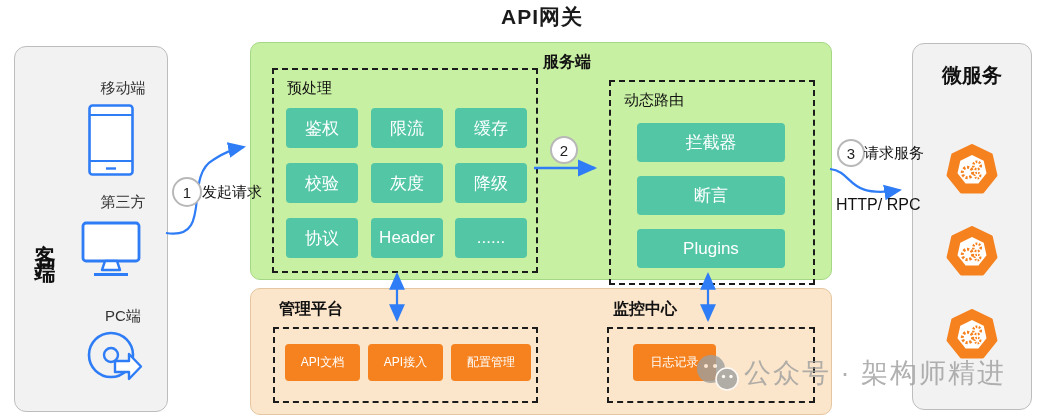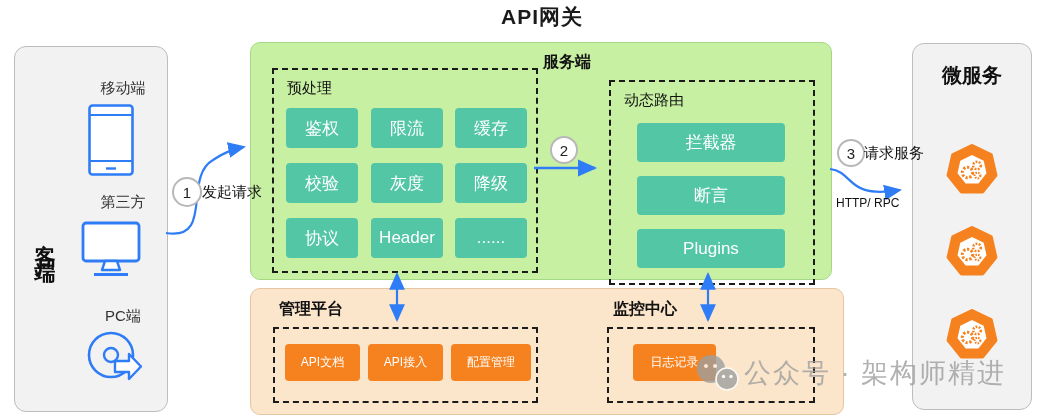--- a/index.html
+++ b/index.html
@@ -5,33 +5,33 @@
   html,body{margin:0;padding:0;background:#fff;}
   #stage{position:relative;width:1039px;height:420px;background:#fff;overflow:hidden;
          font-family:"Liberation Sans","DejaVu Sans",sans-serif;color:#1a1a1a;}
   .abs{position:absolute;}
   .page-title{font-size:21px;font-weight:bold;letter-spacing:1px;}
   .side-panel{background:#F2F2F2;border:1px solid #BDBDBD;border-radius:12px;}
   .vert-title{font-size:21px;font-weight:bold;writing-mode:vertical-rl;text-orientation:upright;
               letter-spacing:9px;color:#111;}
   .client-label{font-size:15px;color:#333;text-align:center;}
   .green-panel{background:#C8F0A3;border:1px solid #A5D884;border-radius:10px;}
-  .peach-panel{background:#FBE5CB;border:1px solid #E5C6A0;border-radius:10px;padding-left:12px;}
+  .peach-panel{background:#FBE5CB;border:1px solid #E5C6A0;border-radius:10px;}
   .dashed-box{border:2px dashed #1b1b1b;}
   .box-title{font-size:15px;color:#111;}
   .box-title.bold{font-weight:bold;font-size:16px;}
   .chip{display:flex;align-items:center;justify-content:center;color:#fff;border-radius:4px;
         font-size:17px;}
   .chip.teal{background:#52C6A5;}
   .chip.orange{background:#F5821F;font-size:12px;}
   .panel-title{font-size:20px;font-weight:bold;text-align:center;color:#111;}
   .step-badge{position:absolute;border-radius:50%;background:#fff;border:2px solid #b8b8b8;
               color:#222;font-size:15px;display:flex;align-items:center;justify-content:center;z-index:5;}
   .step-label{position:absolute;font-size:15px;color:#111;z-index:5;}
-  .proto-label{position:absolute;font-size:12px;color:#111;z-index:5;}
+  .proto-label{position:absolute;font-size:16px;color:#111;z-index:5;}
   .watermark{position:absolute;display:flex;align-items:center;gap:4px;z-index:9;opacity:.8;}
   .watermark-text{font-size:27px;color:#9e9e9e;letter-spacing:2px;white-space:nowrap;}
   svg{display:block;}
   #flow-overlay{position:absolute;left:0;top:0;z-index:4;pointer-events:none;}
 </style>
 </head>
 <body>
 
 <div id="stage">
 

